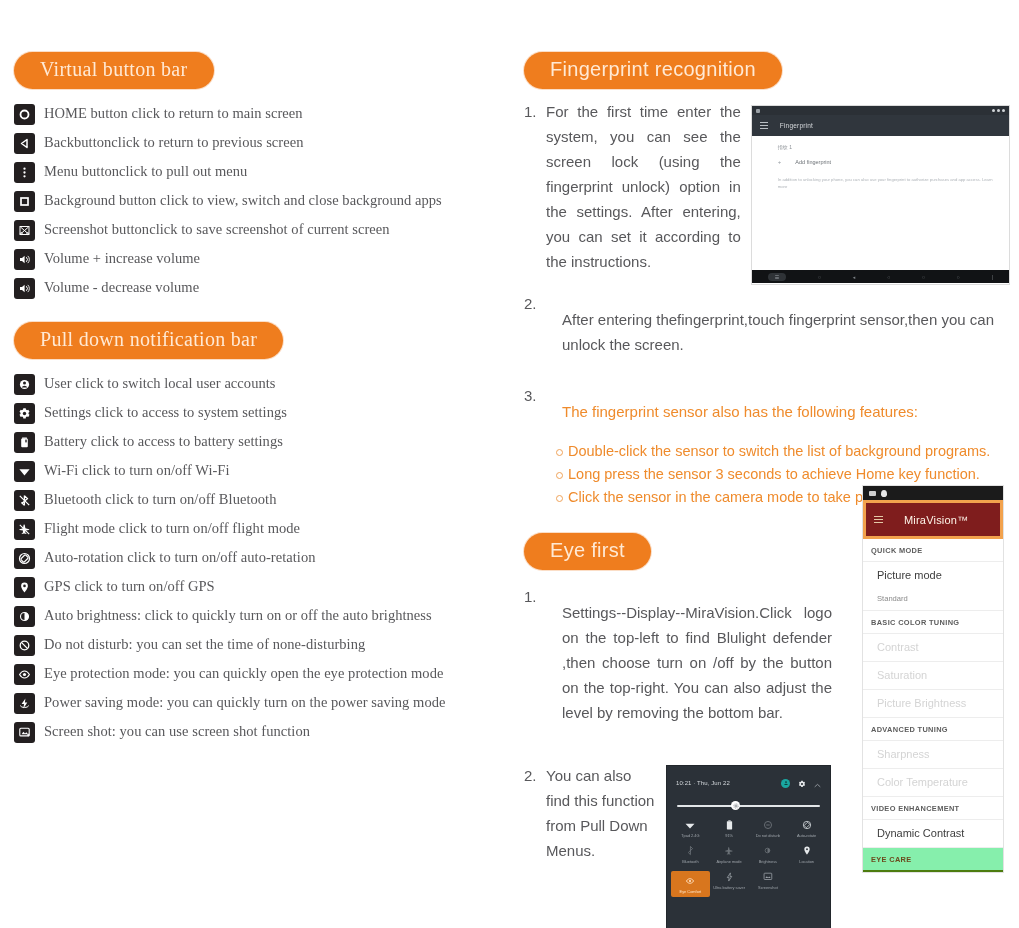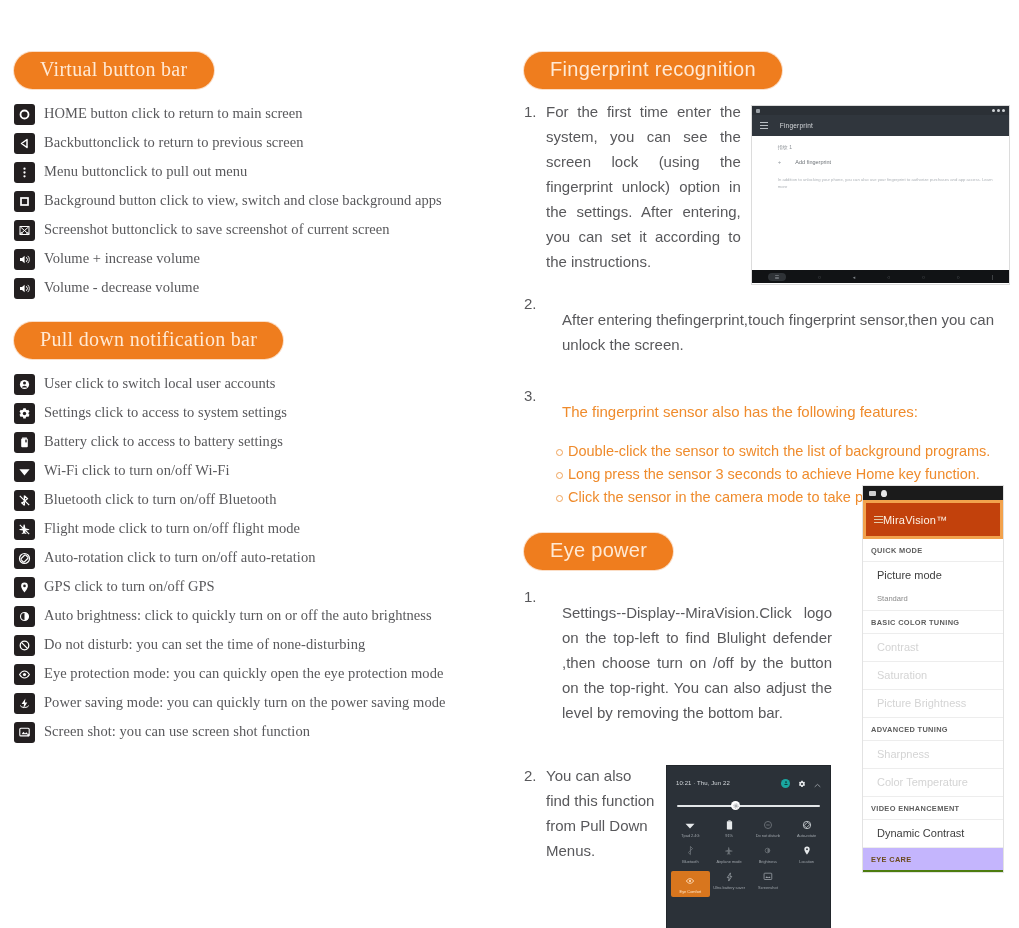--- a/index.html
+++ b/index.html
@@ -141,35 +141,35 @@
   
   .mv-panel{
     position:absolute;left:862px;top:485px;width:140px;height:386px;
     background:#ffffff;border:1px solid #e2e2e2;overflow:hidden;
     font-size:8px;
   }
   .mv-status{height:14px;background:#1b1b1b;display:flex;align-items:center;gap:5px;padding-left:6px;}
   .mv-status .s1{width:7px;height:5px;background:#cfcfcf;border-radius:1px;}
   .mv-status .s2{width:6px;height:7px;background:#e8e8e8;border-radius:50% 50% 50% 50%/60% 60% 40% 40%;}
   .mv-header{
-    height:39px;background:#c2410c;display:flex;align-items:center;padding-left:11px;
+    height:39px;background:#7f1d1d;display:flex;align-items:center;gap:21px;padding-left:11px;
     box-shadow:inset 0 0 0 3px #f2a24d;
   }
   .mv-header .ham{width:9px;height:8px;display:flex;flex-direction:column;justify-content:space-between;}
   .mv-header .ham i{height:1.4px;background:#e5c9a7;display:block;}
   .mv-header .ttl{font-size:11px;color:#fdf4e8;letter-spacing:.2px;}
   .mv-sec{
     font-size:7.4px;font-weight:bold;color:#5d5d5d;letter-spacing:.35px;
     padding:7px 0 6px 8px;border-bottom:1px solid #ededed;
   }
   .mv-row{padding:6px 0 7px 14px;border-bottom:1px solid #ededed;}
   .mv-row .r1{font-size:11px;color:#3d3d3d;line-height:14px;}
   .mv-row .r2{font-size:7.6px;color:#8a8a8a;margin-top:12px;}
   .mv-row.dim .r1{color:#d4d4d4;}
-  .mv-sec.hl{background:#c4b5fd;color:#6b4a1d;border-bottom:5px solid #4d7c0f;}
+  .mv-sec.hl{background:#86efac;color:#6b4a1d;border-bottom:5px solid #4d7c0f;}
   .mv-row.hl{background:#fbe2bd;border-bottom:1px solid #f5d3a3;}
   .mv-row.hl .r1{color:#3d3d3d;}
 </style>
 </head>
 <body>
 
 <div class="page">
 
   <div class="col-left">
 
@@ -456,21 +456,21 @@
         <ul class="sub-bullets">
           <li>Double-click the sensor to switch the list of background programs.</li>
           <li>Long press the sensor 3 seconds to achieve Home key function.</li>
           <li>Click the sensor in the camera mode to take photo.</li>
         </ul>
       </div>
     </div>
 
     <div style="height:12px"></div>
 
-    <div class="pill">Eye power</div>
+    <div class="pill">Eye first</div>
 
     <div class="eye-sec">
       <div class="num-item eye-item1" style="margin-top:14px;">
         <div class="num">1.</div>
         <div class="body">
           <p>Settings--Display--MiraVision.Click logo on the top-left to find Blulight defender ,then choose turn on /off by the button on the top-right. You can also adjust the level by removing the bottom bar.</p>
         </div>
       </div>
 
       <div class="eye-item2">

